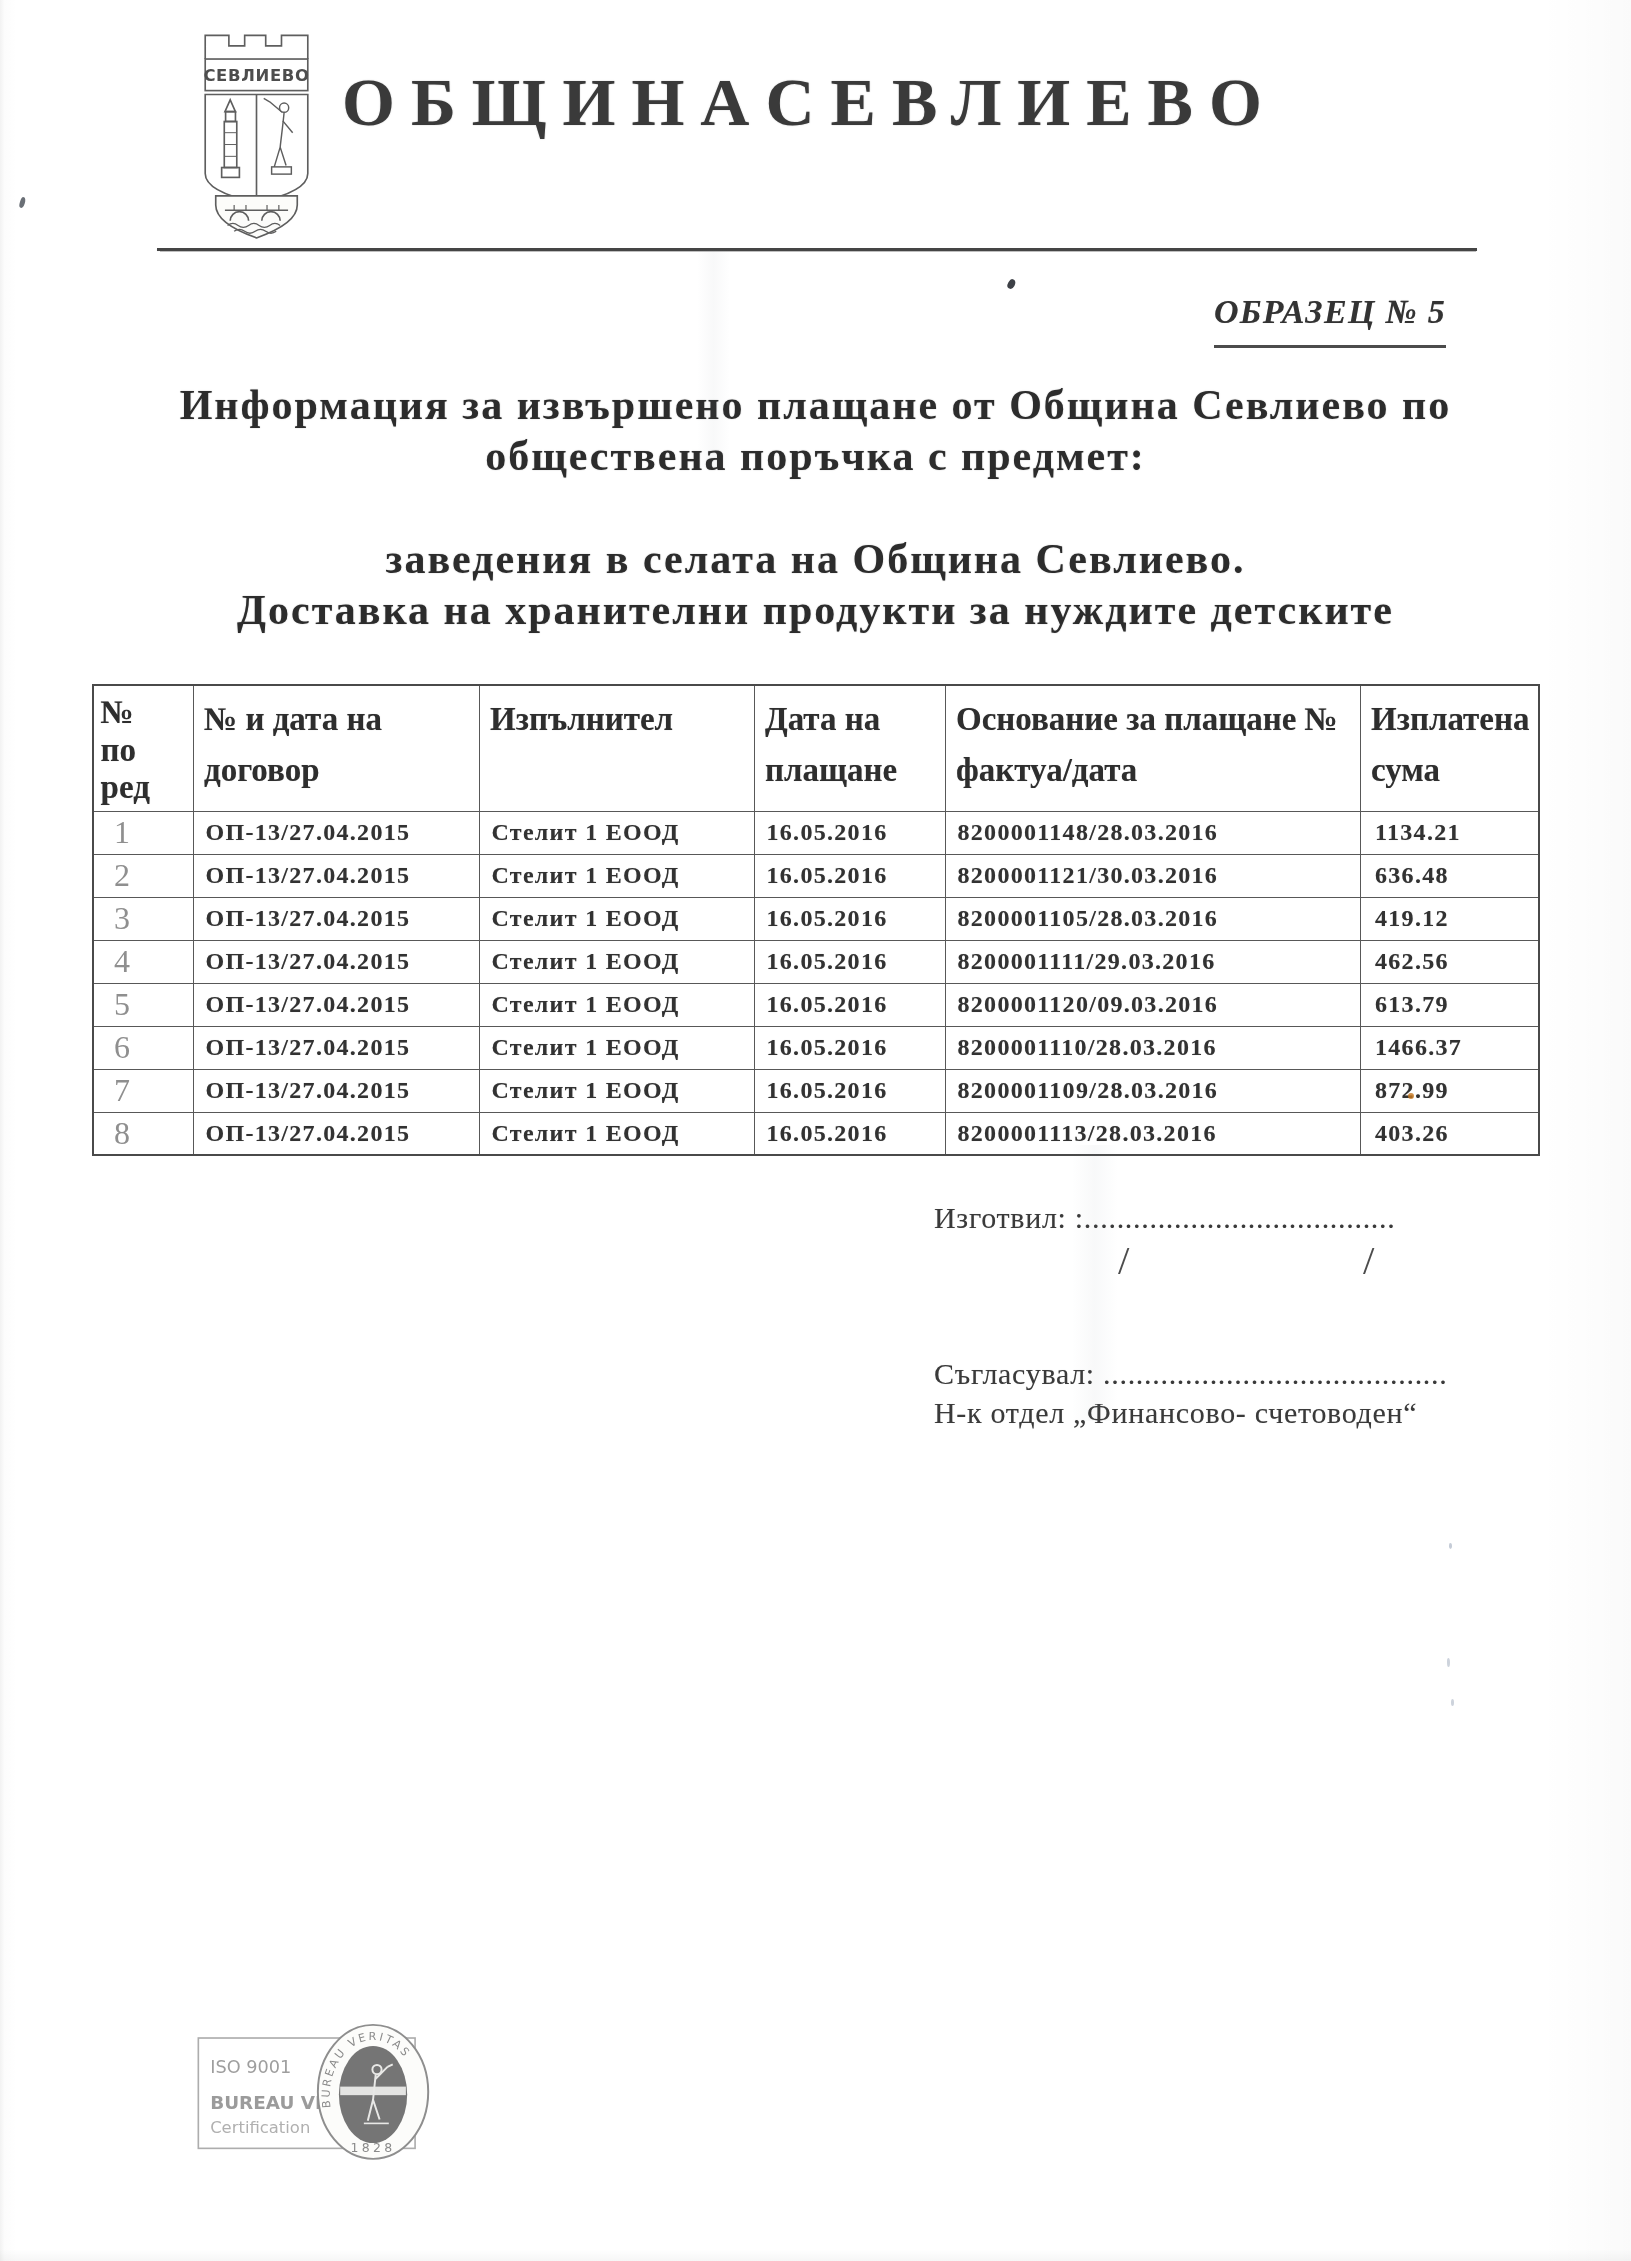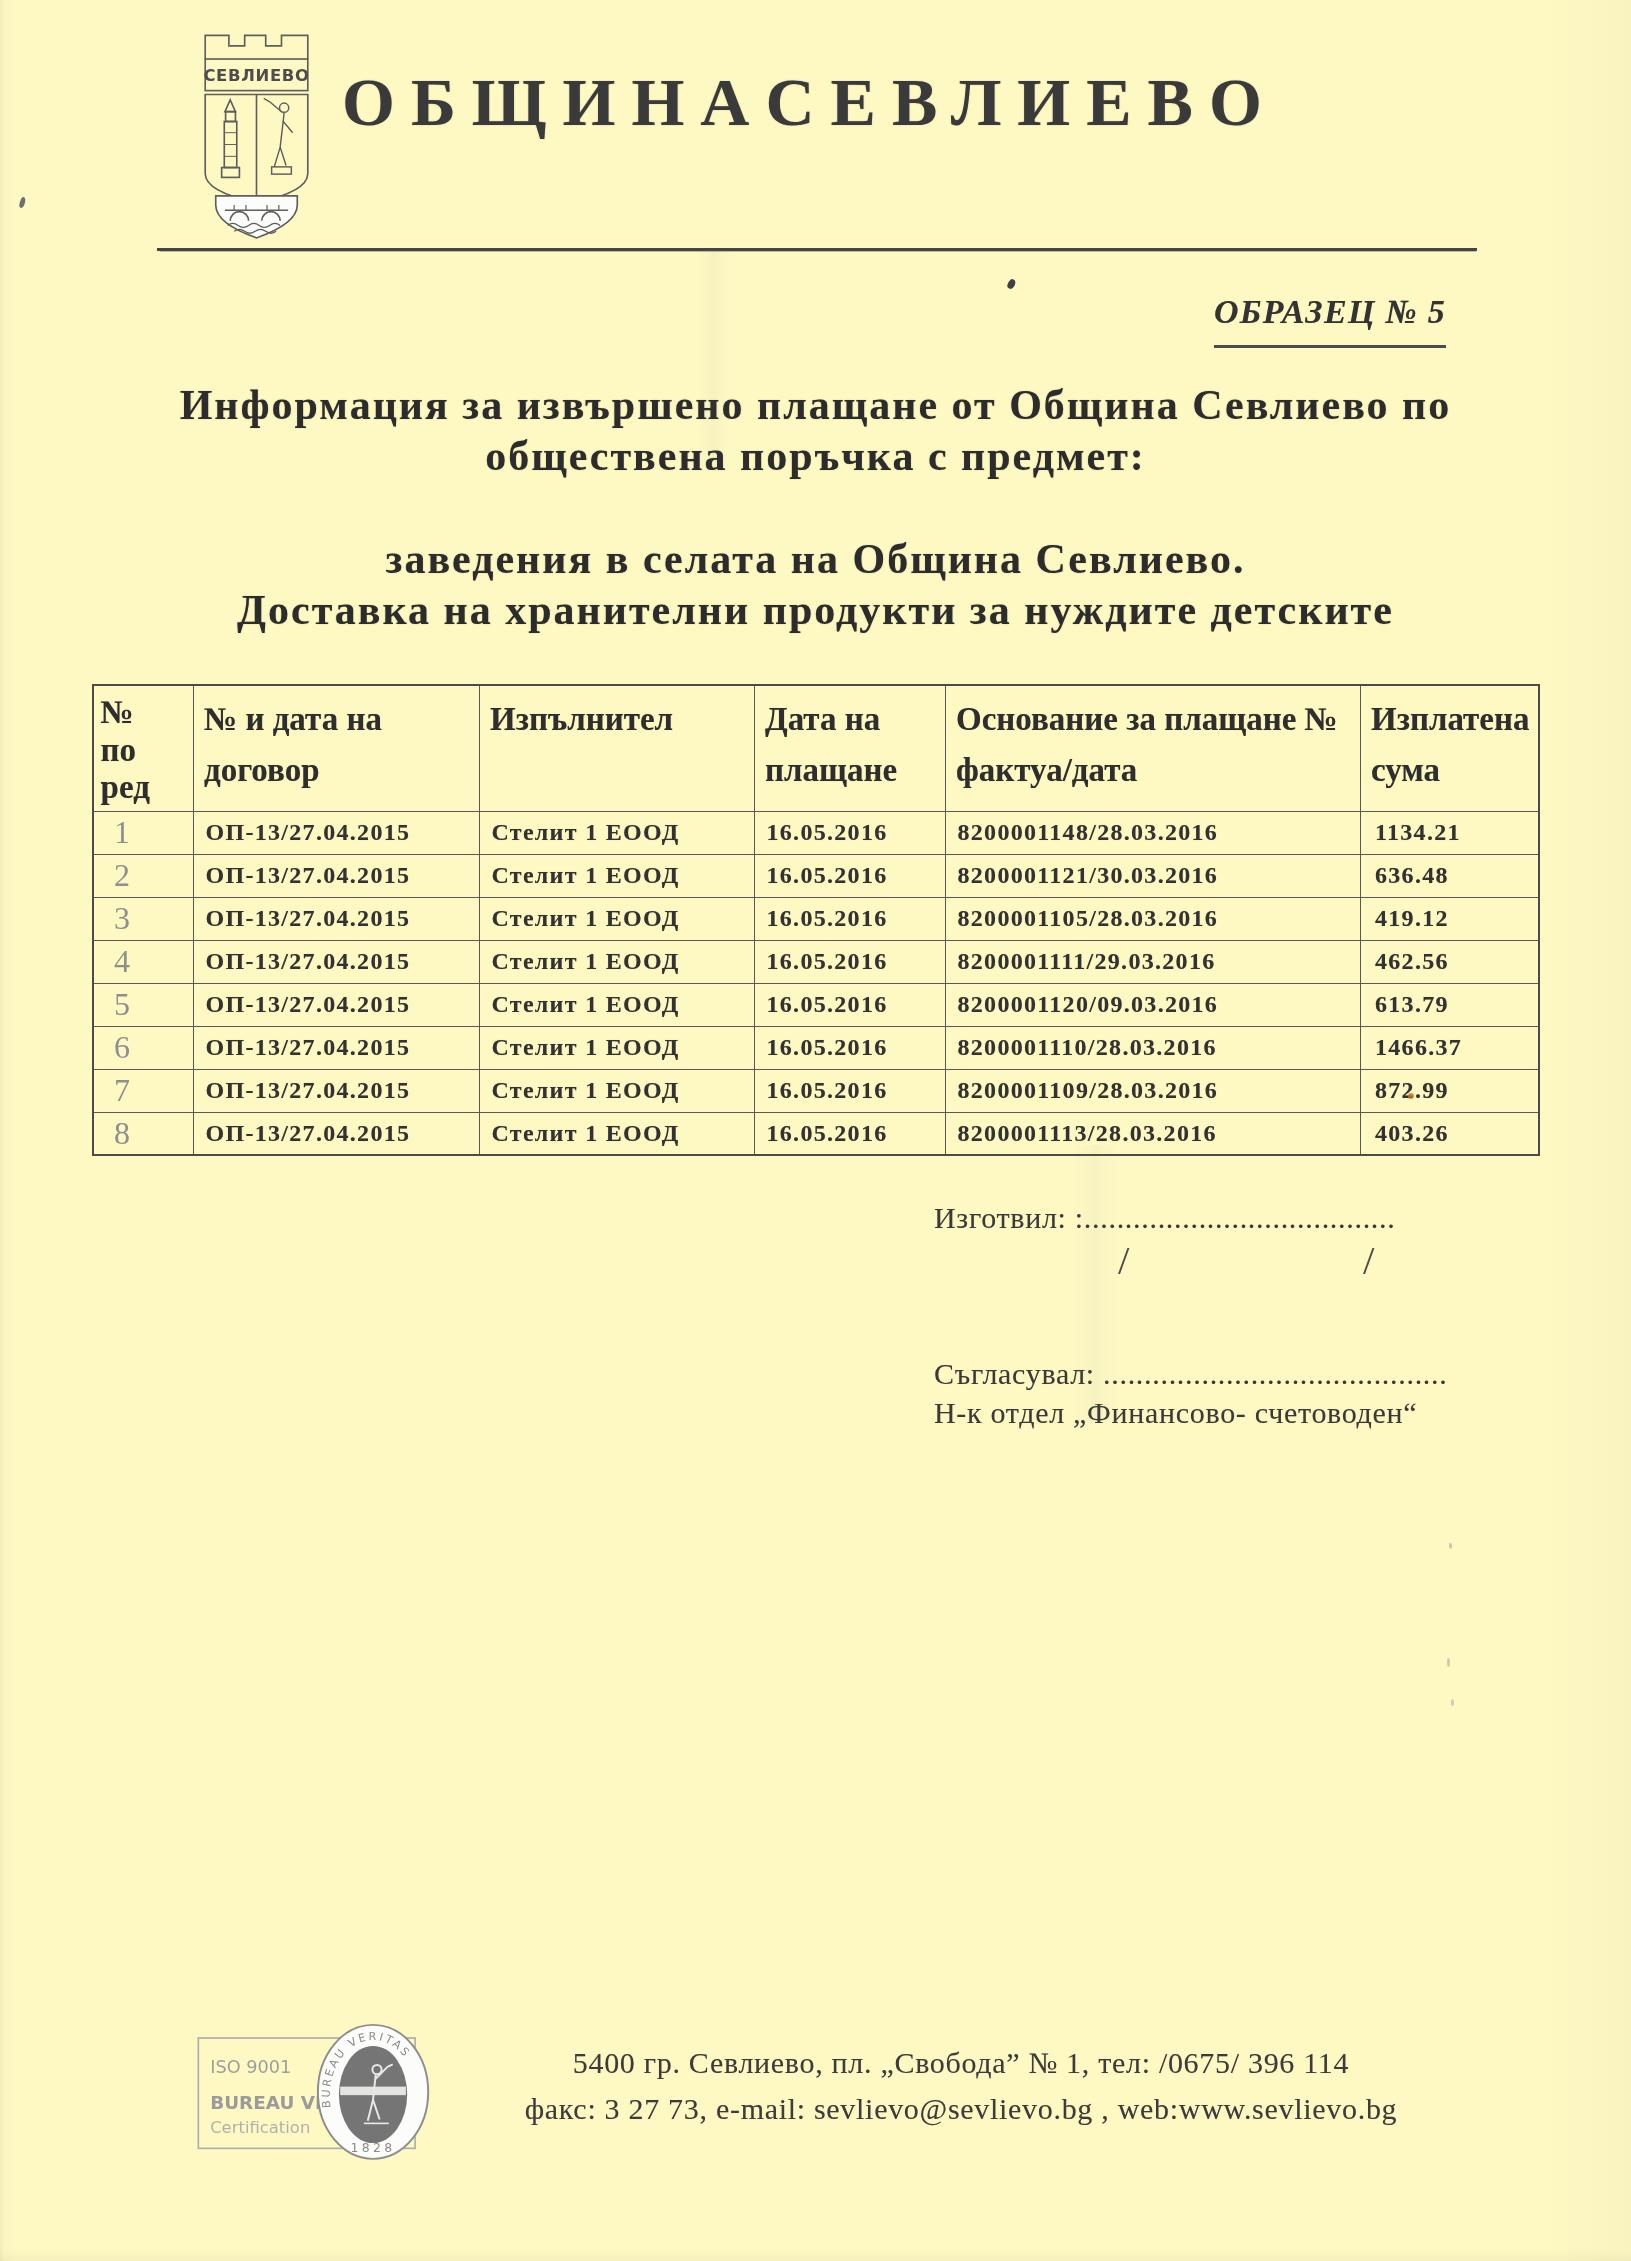--- a/index.html
+++ b/index.html
@@ -2,21 +2,21 @@
 <html style="font-size:10.5px"><head>
 <meta charset="utf-8">
 <style>
   * { box-sizing: border-box; margin: 0; padding: 0; }
   html, body { background: #e9e9e7; }
   body { font-family: "Liberation Serif", "DejaVu Serif", serif; }
   .page {
     position: relative;
     width: 1632px; height: 2261px;
     margin: 0 auto;
-    background: #fef9c3;
+    background: #ffffff;
     overflow: hidden;
     color: #2f2f2f;
   }
   
   .page::before {
     content: ""; position: absolute; inset: 0; pointer-events: none;
     background:
       linear-gradient(90deg, rgba(0,0,0,0.05) 0px, rgba(0,0,0,0.012) 4.6px, rgba(0,0,0,0) 17px),
       linear-gradient(0deg, rgba(0,0,0,0.035) 0px, rgba(0,0,0,0) 12px),
       linear-gradient(90deg, rgba(0,0,0,0) 1540px, rgba(0,0,0,0.02) 1632px);
@@ -291,24 +291,20 @@
         <path d="M-14 48 L24 48" stroke-width="2.5"></path>
       </g>
       <path id="bvArc" d="M -64 28 A 66 86 0 1 1 64 28" fill="none" stroke="none"></path>
       <text font-family="DejaVu Sans, Liberation Sans, sans-serif" font-size="17" letter-spacing="3.5" fill="#8a8a8a">
         <textPath href="#bvArc" startOffset="4">BUREAU VERITAS</textPath>
       </text>
       <text x="0" y="92" text-anchor="middle" font-family="DejaVu Sans, Liberation Sans, sans-serif" font-size="19" letter-spacing="5" fill="#8a8a8a">1828</text>
     </g>
   </svg>
 
-  <div class="footer-text">
-    <div>5400 гр. Севлиево, пл. „Свобода” № 1, тел: /0675/ 396 114</div>
-    <div>факс:  3 27 73,  e-mail: sevlievo@sevlievo.bg ,  web:www.sevlievo.bg</div>
-  </div>
 
   <div class="streak" style="left:1072px; top:1145px; width:46px; height:276px;"></div>
   <div class="streak" style="left:697px; top:250px; width:33px; height:217px;"></div>
   <div class="speck speck-a"></div>
   <div class="speck speck-b"></div>
   <div class="speck speck-c"></div>
   <div class="speck speck-d"></div>
   <div class="speck speck-e"></div>
   <div class="speck speck-f"></div>
 

